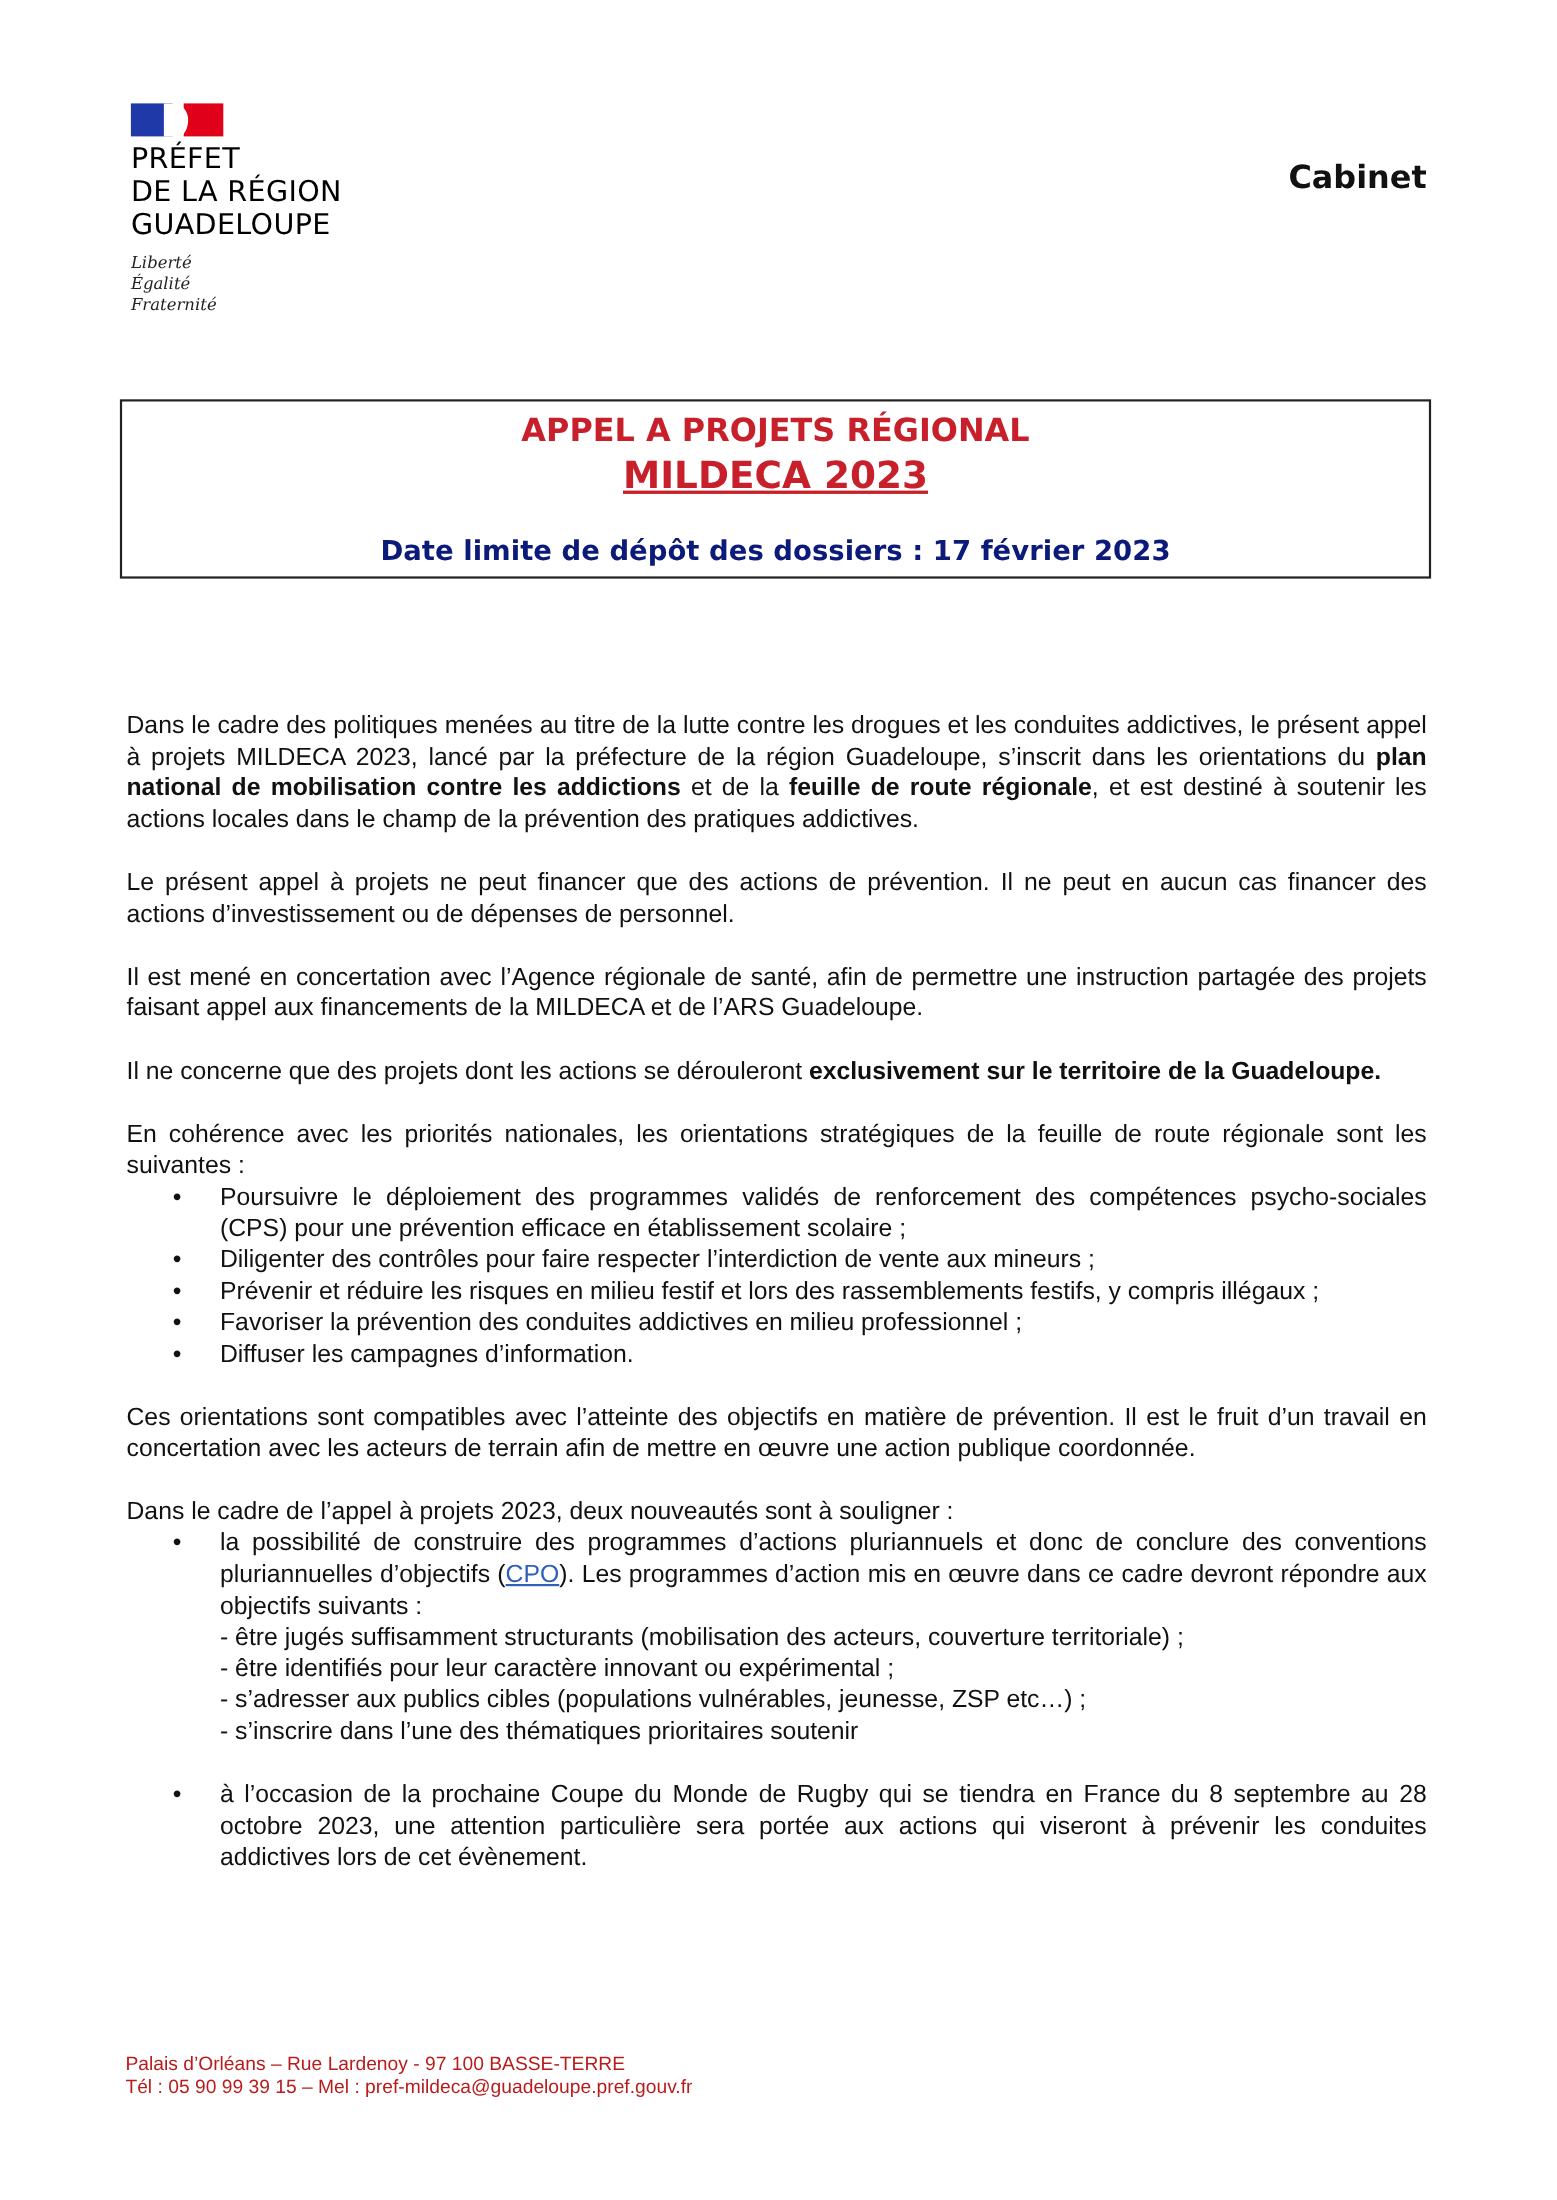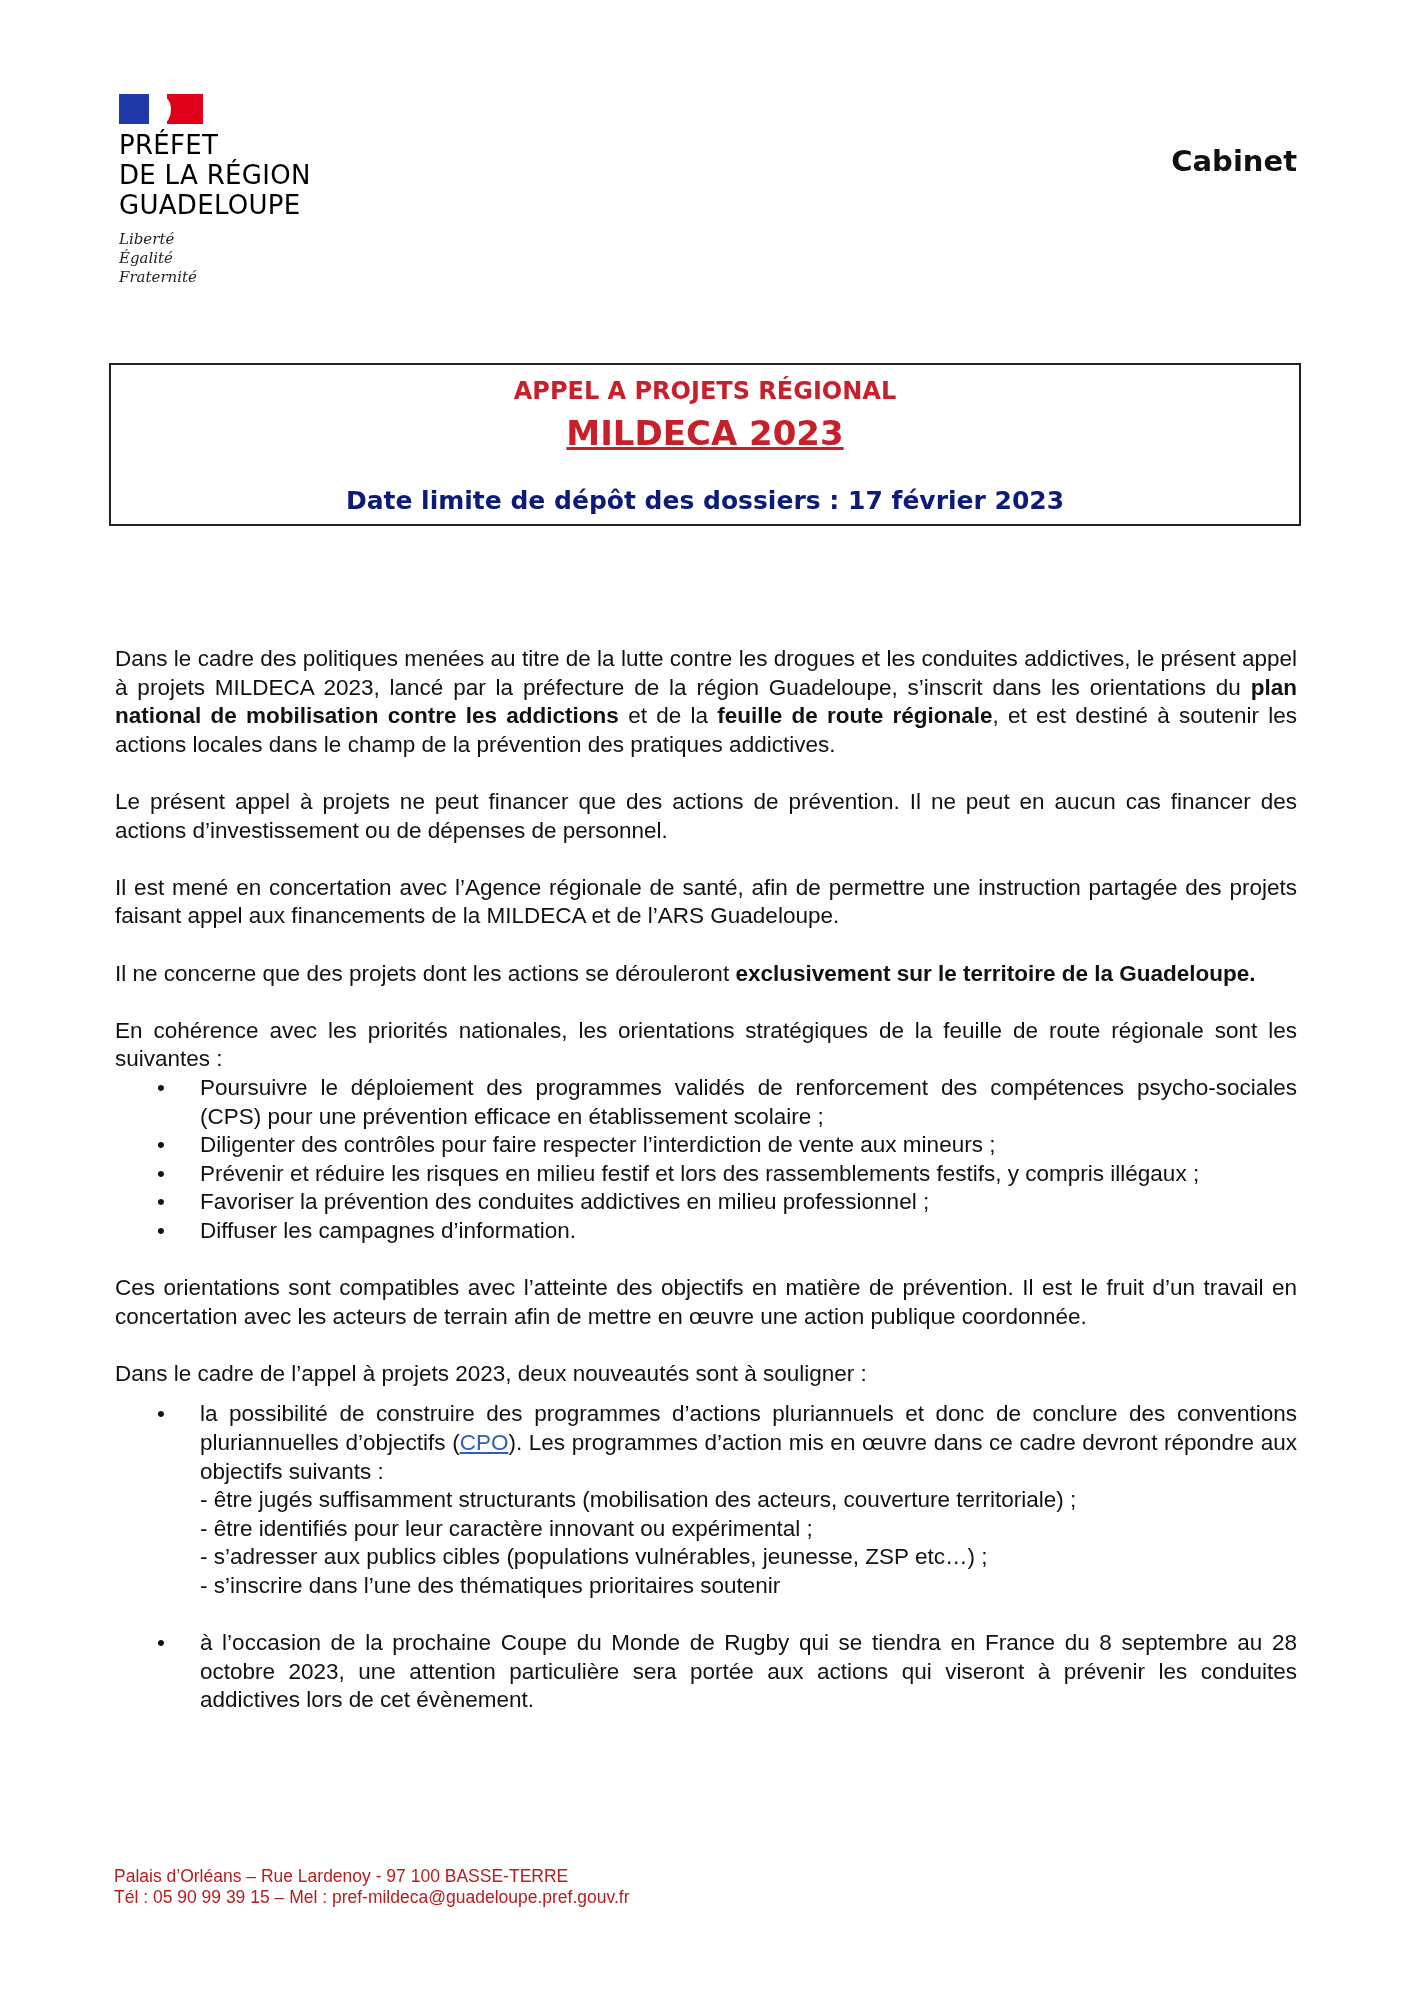--- a/index.html
+++ b/index.html
@@ -17,21 +17,21 @@
                 font-size: 26px; line-height: 30px; letter-spacing: 0.3px; color: #000; }
   .motto { margin-top: 10px; font-family: "DejaVu Serif", serif; font-style: italic;
            font-size: 15px; line-height: 19px; color: #222; }
 
   .cabinet { position: absolute; right: 118px; top: 144px; font-weight: bold; font-size: 29px;
              color: #111; }
 
   
   .title-box { position: absolute; left: 109px; top: 363px; width: 1192px; height: 163px;
                border: 2px solid #222; box-sizing: border-box; text-align: center; }
-  .title-line1 { margin-top: 6px; color: #c8202a; font-weight: bold; font-size: 24px; line-height: 40px; }
+  .title-line1 { margin-top: 6px; color: #c8202a; font-weight: bold; font-size: 29px; line-height: 40px; }
   .title-line2 { color: #c8202a; font-weight: bold; font-size: 34px; line-height: 44px; text-decoration: underline; }
   .deadline { position: absolute; left: 0; right: 0; bottom: 6px; color: #0c1a7a; font-weight: bold;
               font-size: 25px; line-height: 34px; }
 
   
   .content { position: absolute; left: 115px; top: 645px; width: 1182px;
              font-family: "Liberation Sans", sans-serif; font-size: 22.5px; line-height: 28.6px;
              color: #111; }
   .content p { margin: 0 0 28.6px 0; text-align: justify; }
   .content b { font-weight: bold; }
@@ -88,21 +88,21 @@
   <ul class="bullets">
     <li><span class="dot">•</span><span>Poursuivre le déploiement des programmes validés de renforcement des compétences psycho-sociales (CPS) pour une prévention efficace en établissement scolaire ;</span></li>
     <li><span class="dot">•</span><span>Diligenter des contrôles pour faire respecter l’interdiction de vente aux mineurs ;</span></li>
     <li><span class="dot">•</span><span>Prévenir et réduire les risques en milieu festif et lors des rassemblements festifs, y compris illégaux ;</span></li>
     <li><span class="dot">•</span><span>Favoriser la prévention des conduites addictives en milieu professionnel ;</span></li>
     <li><span class="dot">•</span><span>Diffuser les campagnes d’information.</span></li>
   </ul>
 
   <p>Ces orientations sont compatibles avec l’atteinte des objectifs en matière de prévention. Il est le fruit d’un travail en concertation avec les acteurs de terrain afin de mettre en œuvre une action publique coordonnée.</p>
 
-  <p style="margin-bottom:12px">Dans le cadre de l’appel à projets 2023, deux nouveautés sont à souligner :</p>
+  <p style="margin-bottom:0">Dans le cadre de l’appel à projets 2023, deux nouveautés sont à souligner :</p>
   <ul class="bullets" style="margin-bottom:0">
     <li><span class="dot">•</span><span>la possibilité de construire des programmes d’actions pluriannuels et donc de conclure des conventions pluriannuelles d’objectifs (</span><a class="link">CPO</a><span>). Les programmes d’action mis en œuvre dans ce cadre devront répondre aux objectifs suivants :</span>
       <span class="sub">- être jugés suffisamment structurants (mobilisation des acteurs, couverture territoriale) ;</span>
       <span class="sub">- être identifiés pour leur caractère innovant ou expérimental ;</span>
       <span class="sub">- s’adresser aux publics cibles (populations vulnérables, jeunesse, ZSP etc…) ;</span>
       <span class="sub">- s’inscrire dans l’une des thématiques prioritaires soutenir</span>
     </li>
   </ul>
   <div class="gap"></div>
   <ul class="bullets">

